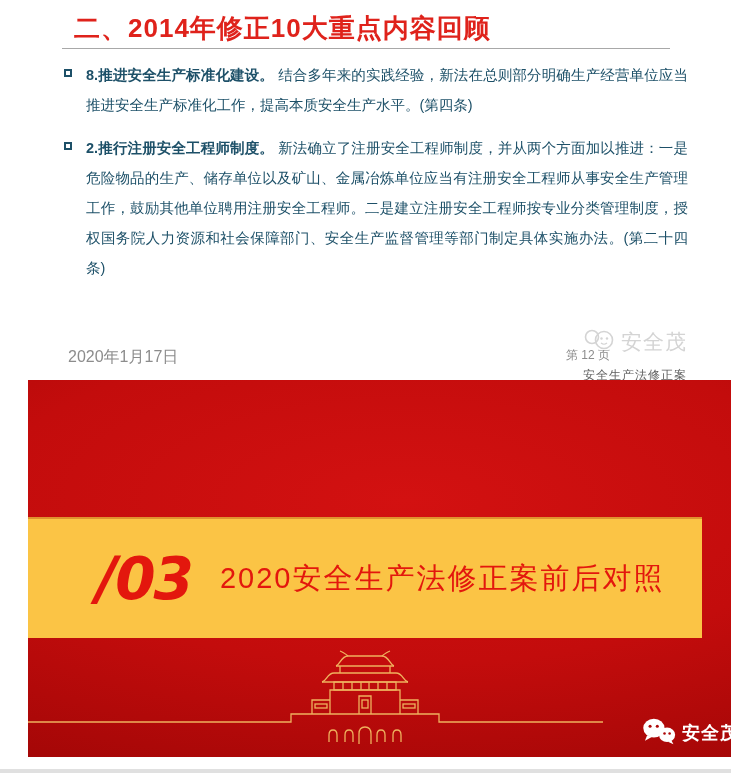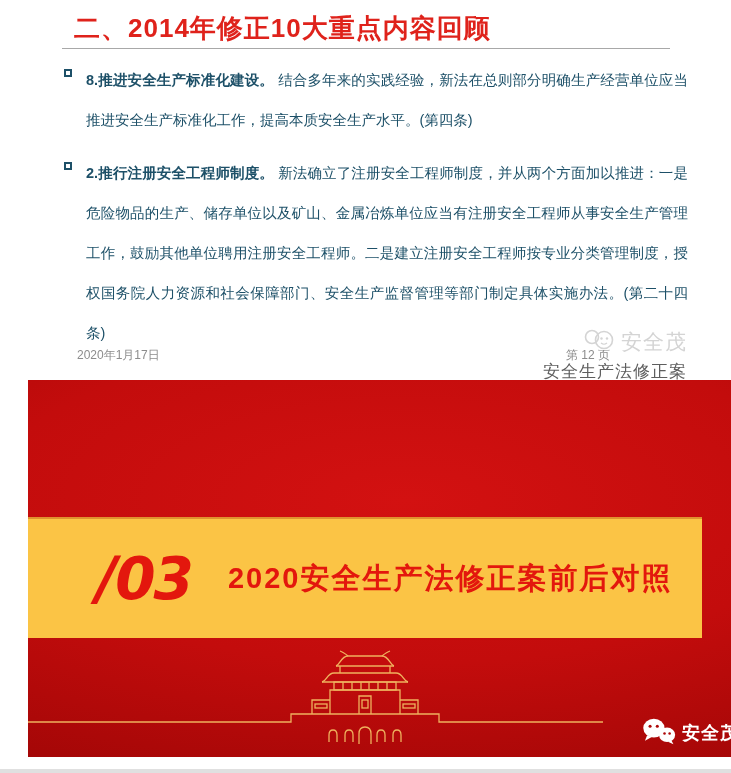--- a/index.html
+++ b/index.html
@@ -8,45 +8,45 @@
   .stage { position:relative; width:731px; height:773px; background:#ffffff; }
 
   
   .slide1 { position:absolute; left:0; top:0; width:731px; height:380px; background:#ffffff; }
   .s1-title { position:absolute; left:74px; top:11px; font-size:26px; font-weight:bold;
               color:var(--title-red); letter-spacing:1px; white-space:nowrap; }
   .s1-underline { position:absolute; left:62px; top:48px; width:608px; height:1px;
                   background:var(--underline-gray); }
   .s1-list { position:absolute; left:64px; top:60px; width:624px; list-style:none; }
   .s1-list li { position:relative; padding-left:22px; margin-bottom:13px;
-                font-size:14.5px; line-height:40px; color:var(--body-blue); text-align:justify; }
+                font-size:14.5px; line-height:30px; color:var(--body-blue); text-align:justify; }
   .bullet-sq { position:absolute; left:0; top:9px; width:8px; height:8px;
                border:2px solid var(--body-blue); background:transparent; }
   .lead { font-weight:bold; }
-  .s1-date { position:absolute; left:77px; top:347px; font-size:12px; color:var(--footer-gray); }
+  .s1-date { position:absolute; left:68px; top:347px; font-size:16px; color:var(--footer-gray); }
   .s1-page { position:absolute; left:0; top:347px; width:610px; text-align:right;
              font-size:12px; color:var(--footer-gray); }
   .s1-watermark { position:absolute; right:44px; top:328px; text-align:right; }
   .wm-row { display:flex; align-items:center; justify-content:flex-end; gap:4px; }
   .wm-name { font-size:21px; color:var(--watermark-gray); letter-spacing:1px; }
-  .wm-sub { font-size:17px; color:#5e5e5e; margin-top:4px; letter-spacing:1px; }
+  .wm-sub { font-size:12px; color:#5e5e5e; margin-top:11px; letter-spacing:1px; }
 
   
   .slide2 { position:absolute; left:28px; top:380px; width:726px; height:377px;
             background:radial-gradient(ellipse 120% 90% at 52% 32%,
               var(--slide-red-center) 0%, #c30c0c 48%, var(--slide-red-edge) 100%);
             overflow:hidden; }
   .band { position:absolute; left:0; top:137px; width:674px; height:121px;
           background:var(--band-yellow); border-top:2px solid #e0922f;
           display:flex; align-items:center; padding-left:68px; }
   .band-num { font-size:58px; font-weight:bold; font-style:italic;
               color:var(--banner-red); letter-spacing:-2px; line-height:1;
               font-family:"DejaVu Sans","Liberation Sans",sans-serif; }
-  .band-title { font-size:29px; font-weight:bold; color:var(--banner-red);
-                margin-left:36px; letter-spacing:2px; white-space:nowrap; }
+  .band-title { font-size:29px; font-weight:normal; color:var(--banner-red);
+                margin-left:28px; letter-spacing:2px; white-space:nowrap; }
   .gate-svg { position:absolute; left:0; bottom:0; width:674px; height:119px; }
   .brand { position:absolute; right:15px; bottom:8px; display:flex; align-items:center; gap:6px; }
   .brand-name { color:#ffffff; font-size:18px; font-weight:bold; letter-spacing:1px; }
 
   .bottom-strip { position:absolute; left:0; bottom:0; width:731px; height:4px; background:#e0e0e0; }
 </style>
 </head>
 <body>
 
 <div class="stage">

